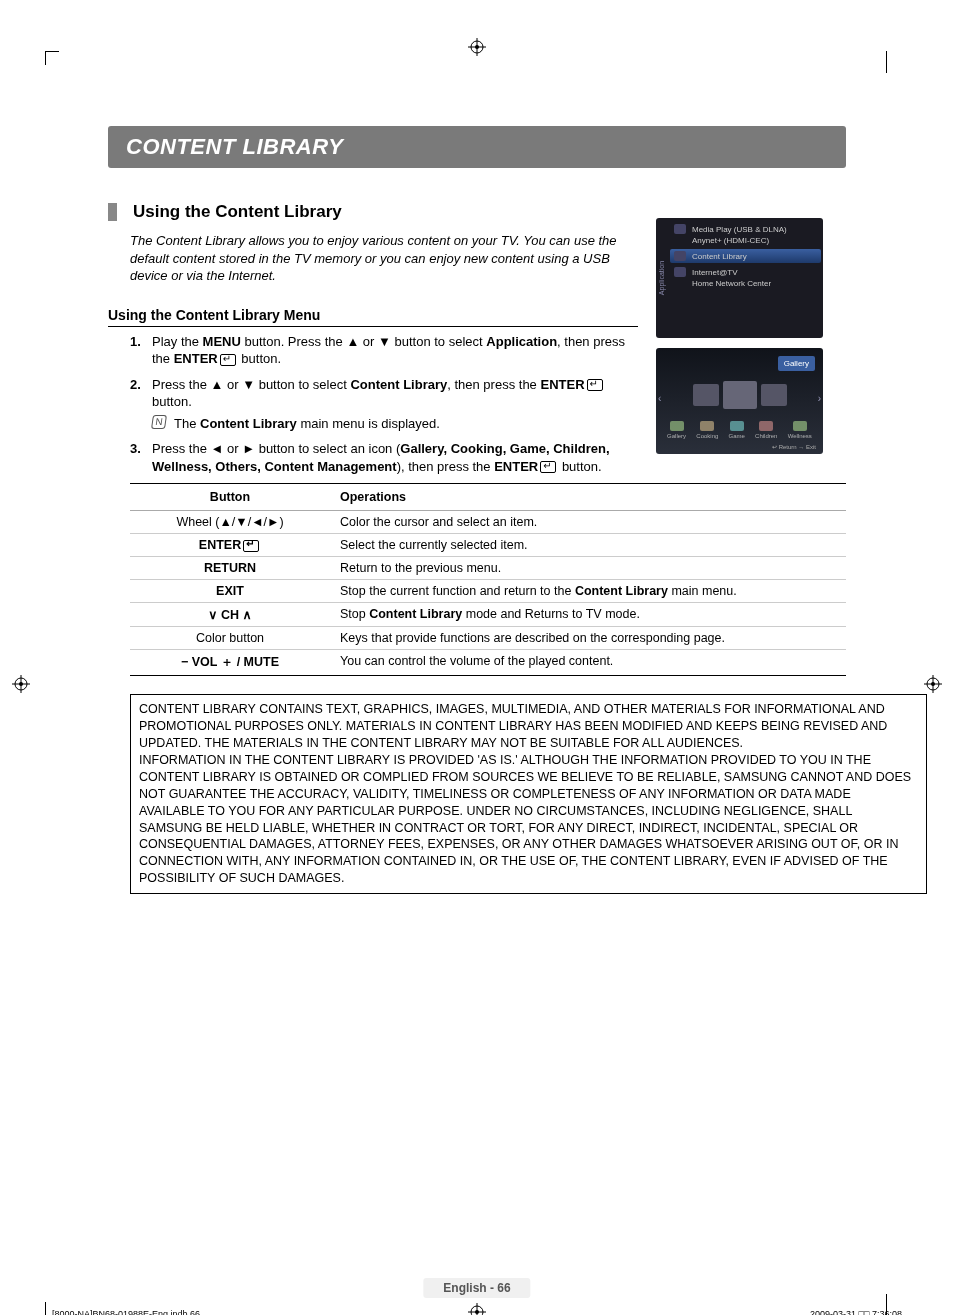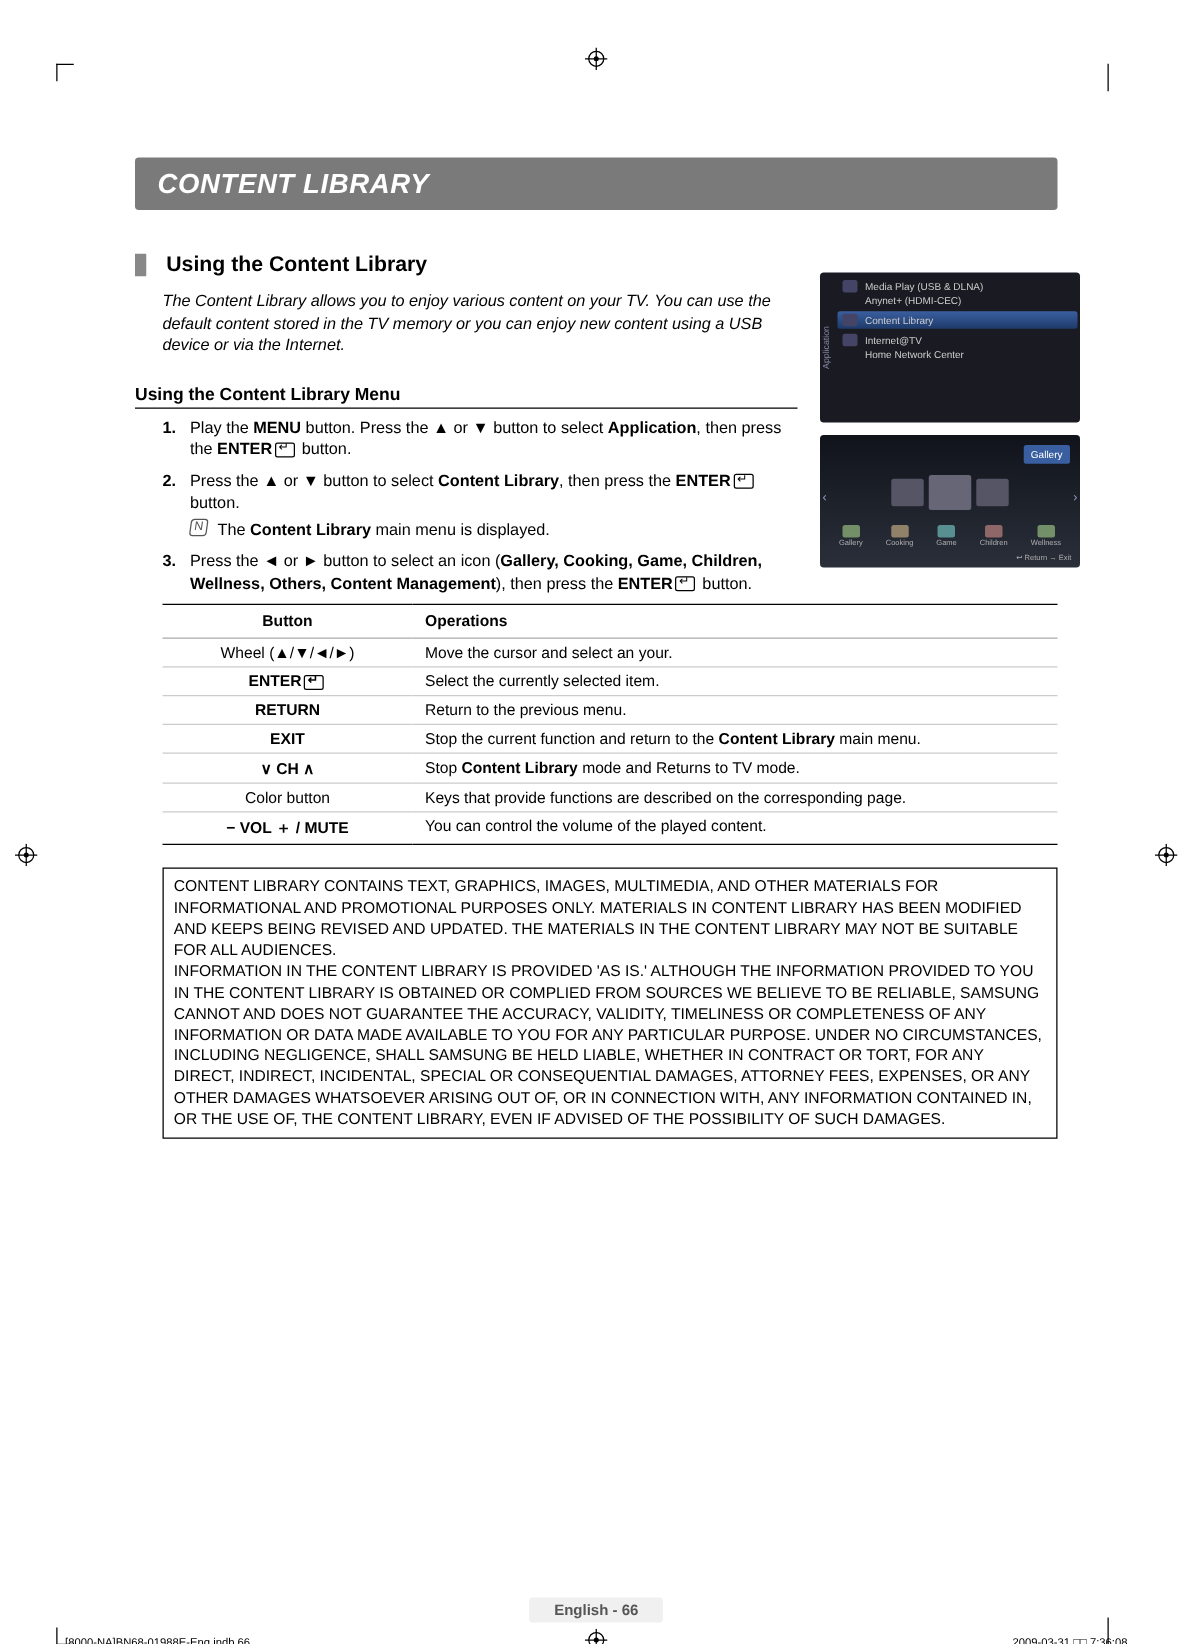--- a/index.html
+++ b/index.html
@@ -142,28 +142,28 @@
   .rc-table td.c1 { text-align:center; font-weight:bold; width:200px;}
   .rc-table tr.last td { border-bottom:1px solid #000; }
 
   .disclaimer-box {
     margin-left:22px;
     margin-top:18px;
     border:1px solid #000;
     padding:6px 8px;
     font-size:12.5px;
     line-height:1.35;
-    width:716px;
+    width:797px;
   }
 
   .screenshots {
     position:absolute;
     top:192px;
     left:656px;
-    width:208px;
+    width:167px;
   }
   .shot {
     background:#1a1a22;
     border-radius:3px;
     color:#ccc;
     font-size:8px;
     margin-bottom:10px;
     padding:6px 6px 6px 18px;
     position:relative;
     height:120px;
@@ -282,21 +282,21 @@
   <table class="rc-table">
     <thead>
       <tr>
         <th style="text-align:center;">Button</th>
         <th>Operations</th>
       </tr>
     </thead>
     <tbody>
       <tr>
         <td class="c1" style="font-weight:normal;">Wheel (▲/▼/◄/►)</td>
-        <td>Move the cursor and select an your.</td>
+        <td>Color the cursor and select an item.</td>
       </tr>
       <tr>
         <td class="c1"><span>ENTER</span><span class="enter-icon"></span></td>
         <td>Select the currently selected item.</td>
       </tr>
       <tr>
         <td class="c1">RETURN</td>
         <td>Return to the previous menu.</td>
       </tr>
       <tr>

